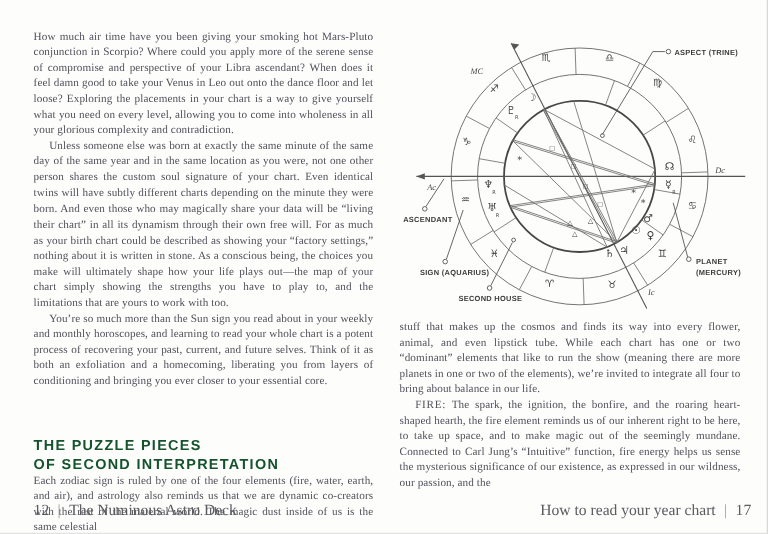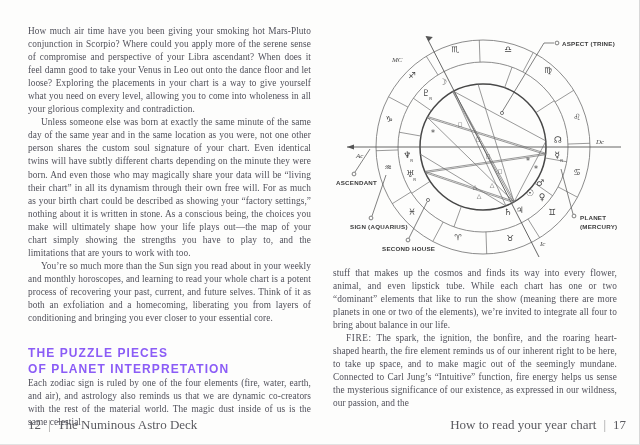--- a/index.html
+++ b/index.html
@@ -13,22 +13,22 @@
   .body-text{
     font-size:9.3px;line-height:13.05px;color:#50505a;
     text-align:justify;letter-spacing:.08px;
   }
   .body-text p{margin:0;}
   .body-text p.indent{text-indent:13px;}
   .left-col{position:absolute;left:28px;top:25px;width:283px;}
   .right-col{position:absolute;left:333px;top:267px;width:284px;}
   .section-heading{
     font-family:"Liberation Sans", sans-serif;font-weight:bold;
-    font-size:12px;line-height:15.5px;color:#8b5cf6;
-    letter-spacing:1.1px;margin:21px 0 0 0;
+    font-size:12px;line-height:15.5px;color:#14532d;
+    letter-spacing:1.1px;margin:39px 0 0 0;
   }
   .sub-heading{
     font-family:"Liberation Sans", sans-serif;font-weight:bold;
     font-size:7.2px;color:#3a4150;letter-spacing:.5px;margin:6px 0 5px 0;
   }
   .para-lead{letter-spacing:.6px;}
   .footer{
     position:absolute;top:417px;font-size:13px;color:#5b5b60;white-space:nowrap;
   }
   .footer-left{left:28px;}
@@ -41,21 +41,21 @@
 </style>
 </head>
 <body>
 
 <div class="left-col body-text">
   <p>How much air time have you been giving your smoking hot Mars-Pluto conjunction in Scorpio? Where could you apply more of the serene sense of compromise and perspective of your Libra ascendant? When does it feel damn good to take your Venus in Leo out onto the dance floor and let loose? Exploring the placements in your chart is a way to give yourself what you need on every level, allowing you to come into wholeness in all your glorious complexity and contradiction.</p>
   <p class="indent">Unless someone else was born at exactly the same minute of the same day of the same year and in the same location as you were, not one other person shares the custom soul signature of your chart. Even identical twins will have subtly different charts depending on the minute they were born. And even those who may magically share your data will be “living their chart” in all its dynamism through their own free will. For as much as your birth chart could be described as showing your “factory settings,” nothing about it is written in stone. As a conscious being, the choices you make will ultimately shape how your life plays out—the map of your chart simply showing the strengths you have to play to, and the limitations that are yours to work with too.</p>
   <p class="indent">You’re so much more than the Sun sign you read about in your weekly and monthly horoscopes, and learning to read your whole chart is a potent process of recovering your past, current, and future selves. Think of it as both an exfoliation and a homecoming, liberating you from layers of conditioning and bringing you ever closer to your essential core.</p>
   <h2 class="section-heading">
     <span>THE PUZZLE PIECES</span><br>
-    <span>OF PLANET INTERPRETATION</span>
+    <span>OF SECOND INTERPRETATION</span>
   </h2>
   <p>Each zodiac sign is ruled by one of the four elements (fire, water, earth, and air), and astrology also reminds us that we are dynamic co-creators with the rest of the material world. The magic dust inside of us is the same celestial</p>
 </div>
 
 <div class="footer footer-left">
   <span>12</span><span class="pipe">|</span><span>The Numinous Astro Deck</span>
 </div>
 
 <svg id="chart-svg" width="310" height="256" viewBox="0 0 310 256">
   <g stroke="#6e6e6e" fill="none" stroke-width="0.8">

